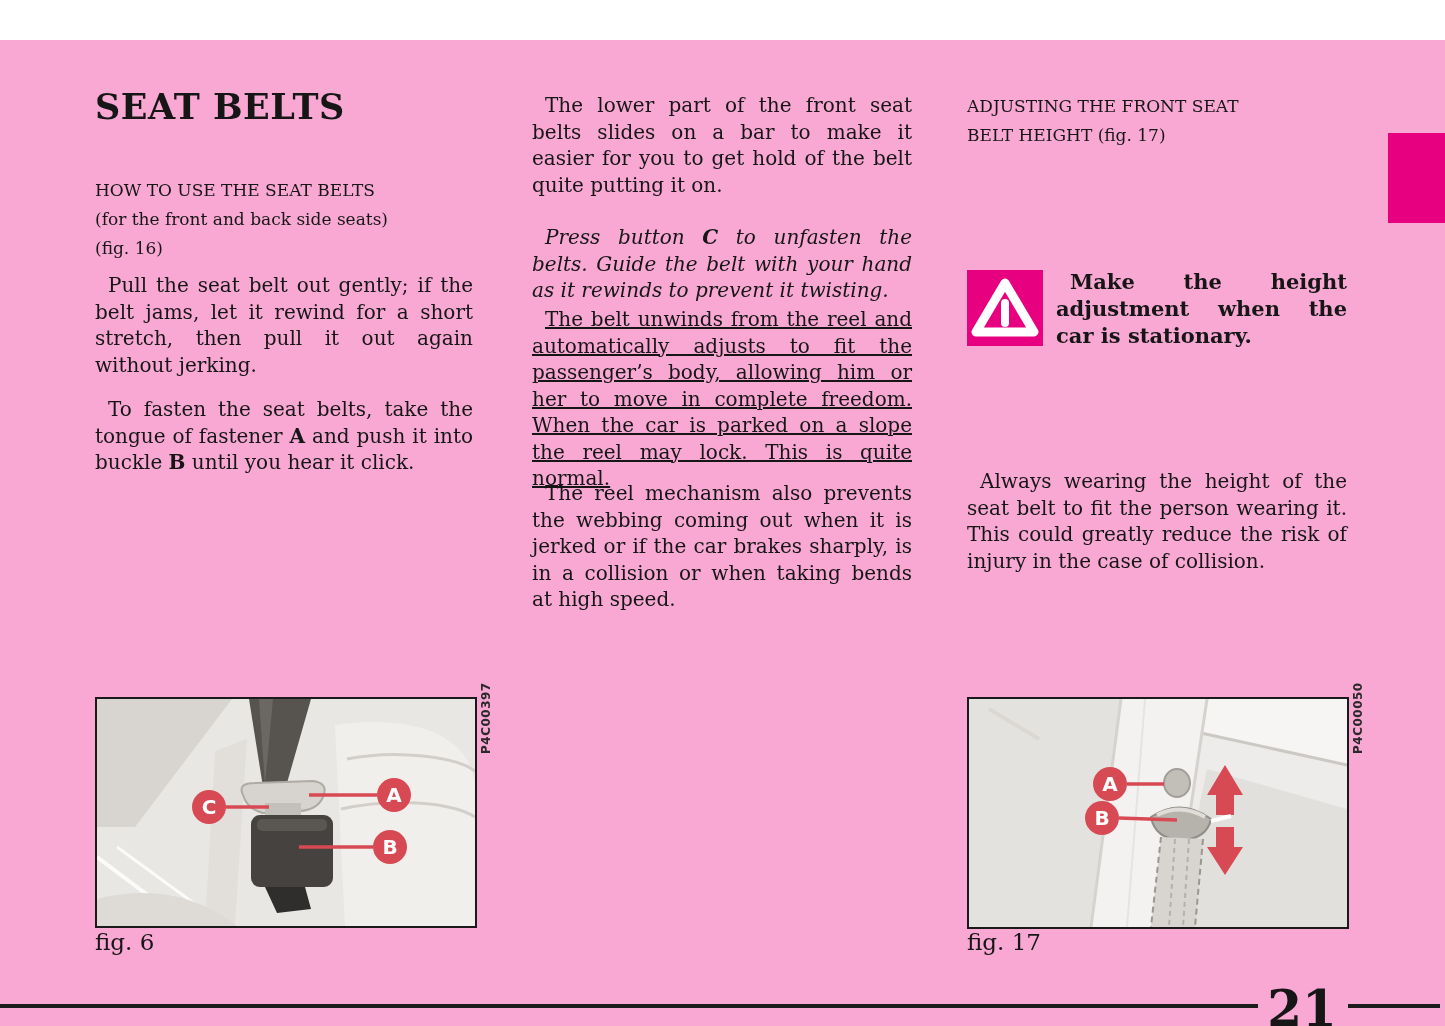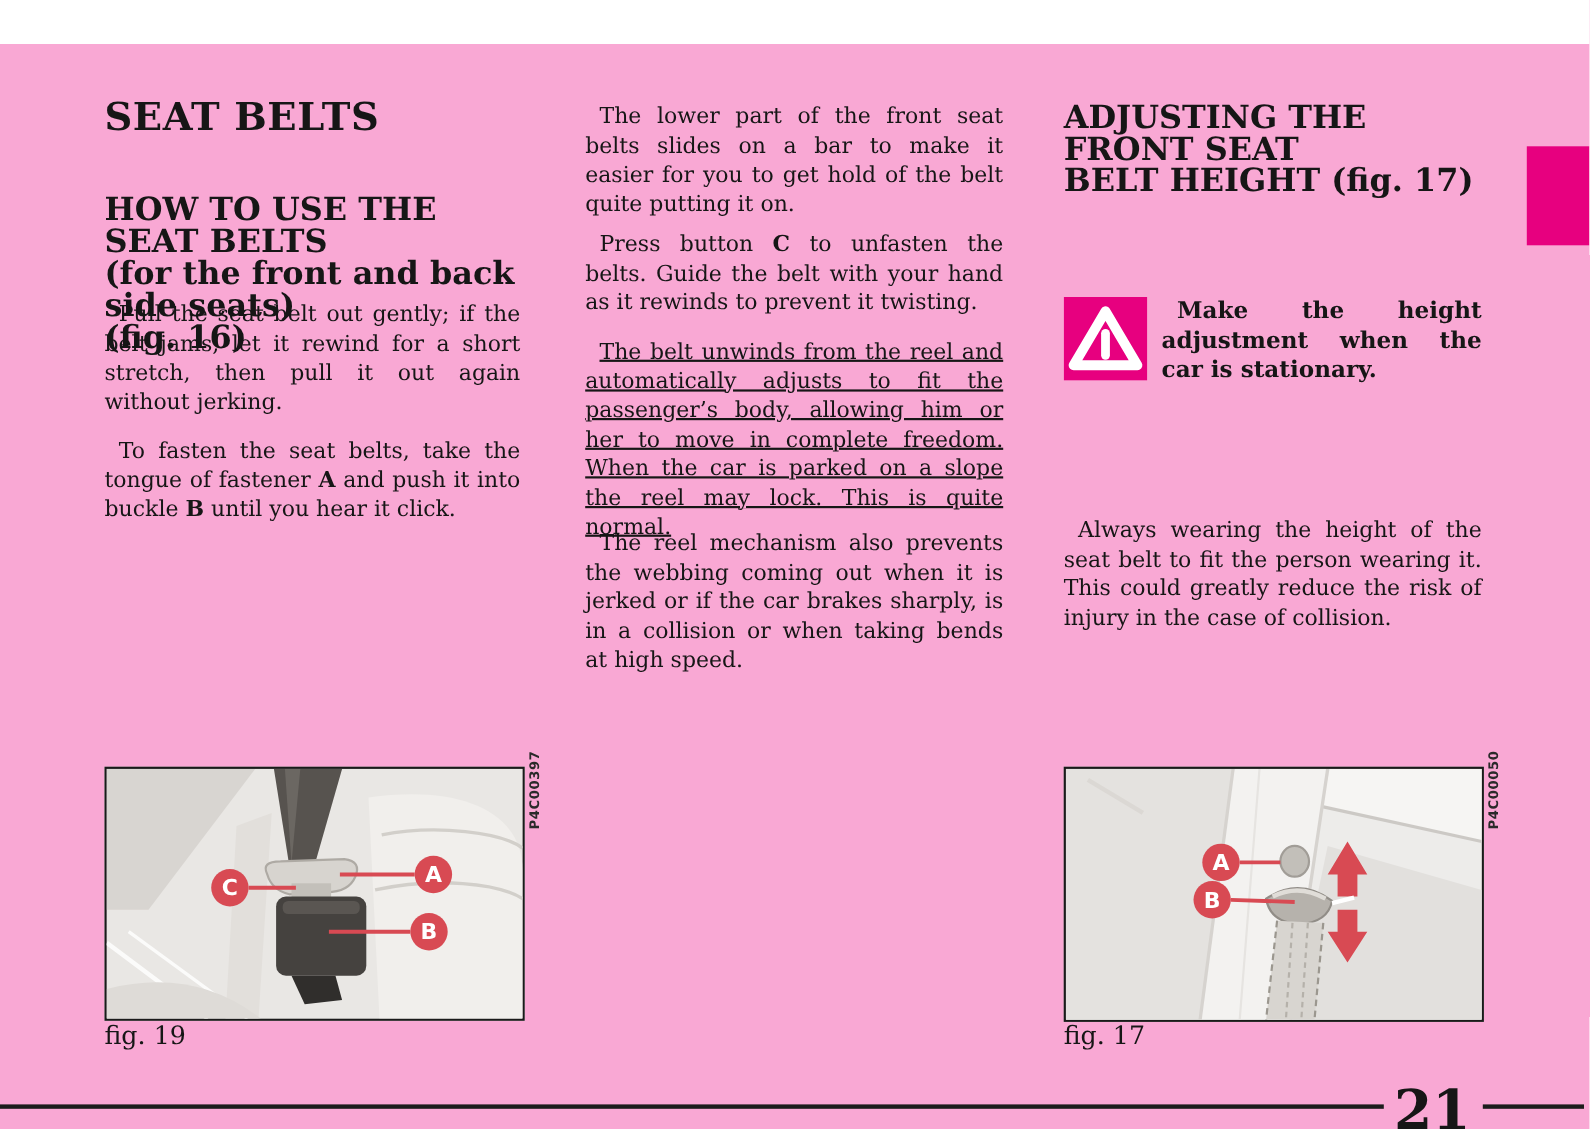--- a/index.html
+++ b/index.html
@@ -1,20 +1,20 @@
 <!DOCTYPE html>
 <html><head>
 <meta charset="utf-8">
 <style>
   html,body{margin:0;padding:0;background:#ffffff;}
   .page{position:relative;width:1445px;height:1026px;background:#f9a8d4;overflow:hidden;
         font-family:"DejaVu Serif","Liberation Serif",serif;color:#161616;margin-top:40px;}
   .abs{position:absolute;}
   .title{font-size:35px;font-weight:bold;letter-spacing:.5px;line-height:1.1;}
-  .heading{font-size:29px;font-weight:bold;line-height:29px;}
+  .heading{font-size:17px;font-weight:normal;line-height:29px;}
   .body-p{font-size:20px;line-height:26.5px;text-align:justify;text-indent:13px;margin:0;}
   .body-p b{font-weight:bold;}
   .warn-p{font-size:21px;font-weight:bold;line-height:27px;text-align:justify;text-indent:14px;margin:0;}
   .warn-icon{float:left;width:76px;height:76px;margin:2px 13px 4px 0;}
   .figure{border:2px solid #1a1a1a;background:#e9e7e4;}
   .caption{font-size:23px;line-height:1.1;}
   .photo-code{font-family:"DejaVu Sans","Liberation Sans",sans-serif;font-weight:bold;
               font-size:12px;letter-spacing:.5px;color:#2a2a2a;white-space:nowrap;
               transform:rotate(-90deg);transform-origin:0 0;display:inline-block;}
   .tab{background:#e7007f;}
@@ -65,24 +65,24 @@
       <text x="112" y="115" font-size="20" font-weight="bold" fill="#ffffff" text-anchor="middle" font-family="DejaVu Sans, sans-serif">C</text>
       <line x1="212" y1="96" x2="280" y2="96" stroke="#d84a53" stroke-width="3.5"></line>
       <circle cx="297" cy="96" r="17" fill="#d84a53"></circle>
       <text x="297" y="103" font-size="20" font-weight="bold" fill="#ffffff" text-anchor="middle" font-family="DejaVu Sans, sans-serif">A</text>
       <line x1="202" y1="148" x2="276" y2="148" stroke="#d84a53" stroke-width="3.5"></line>
       <circle cx="293" cy="148" r="17" fill="#d84a53"></circle>
       <text x="293" y="155" font-size="20" font-weight="bold" fill="#ffffff" text-anchor="middle" font-family="DejaVu Sans, sans-serif">B</text>
     </svg>
   </div>
   <span class="abs photo-code" style="left:479px;top:714px;">P4C00397</span>
-  <div class="abs caption" style="left:95px;top:890px;">fig. 19</div>
+  <div class="abs caption" style="left:95px;top:890px;">fig. 6</div>
 
   <p class="abs body-p" style="left:532px;top:52px;width:380px;">The lower part of the front seat belts slides on a bar to make it easier for you to get hold of the belt quite putting it on.</p>
-  <p class="abs body-p" style="left:532px;top:168px;width:380px;">Press button <b>C</b> to unfasten the belts. Guide the belt with your hand as it rewinds to prevent it twisting.</p>
+  <p class="abs body-p" style="left:532px;top:184px;width:380px;font-style:italic;">Press button <b>C</b> to unfasten the belts. Guide the belt with your hand as it rewinds to prevent it twisting.</p>
   <p class="abs body-p" style="left:532px;top:266px;width:380px;text-decoration:underline;">The belt unwinds from the reel and automatically adjusts to fit the passenger’s body, allowing him or her to move in complete freedom. When the car is parked on a slope the reel may lock. This is quite normal.</p>
   <p class="abs body-p" style="left:532px;top:440px;width:380px;">The reel mechanism also prevents the webbing coming out when it is jerked or if the car brakes sharply, is in a collision or when taking bends at high speed.</p>
 
 
   <div class="abs heading" style="left:967px;top:52px;width:390px;">
     <div>ADJUSTING THE FRONT SEAT</div>
     <div>BELT HEIGHT (fig. 17)</div>
   </div>
 
   <div class="abs" style="left:967px;top:228px;width:380px;">

